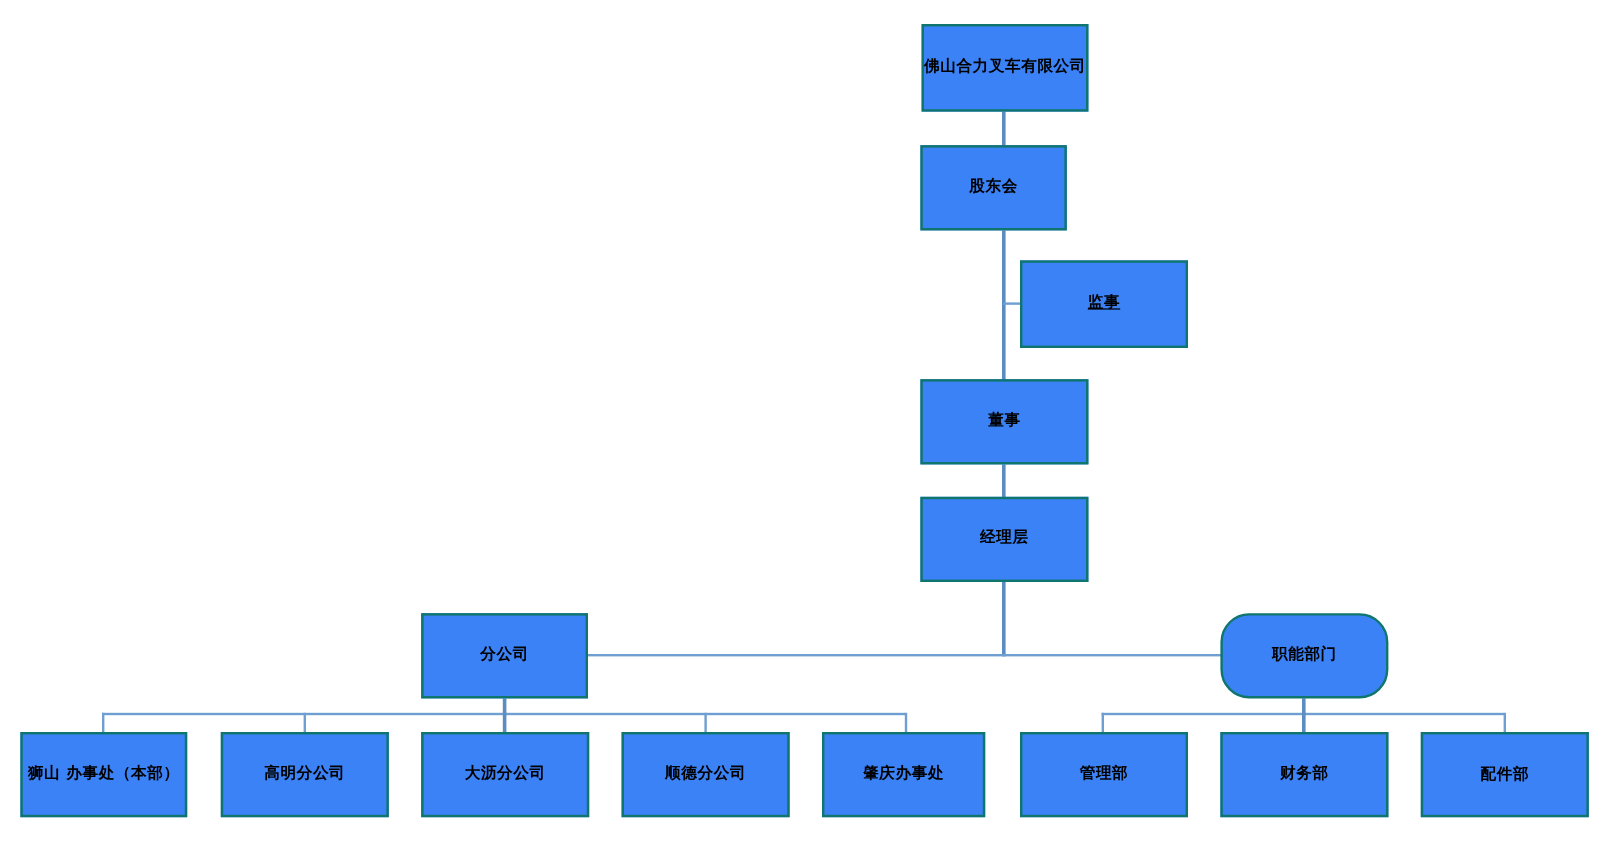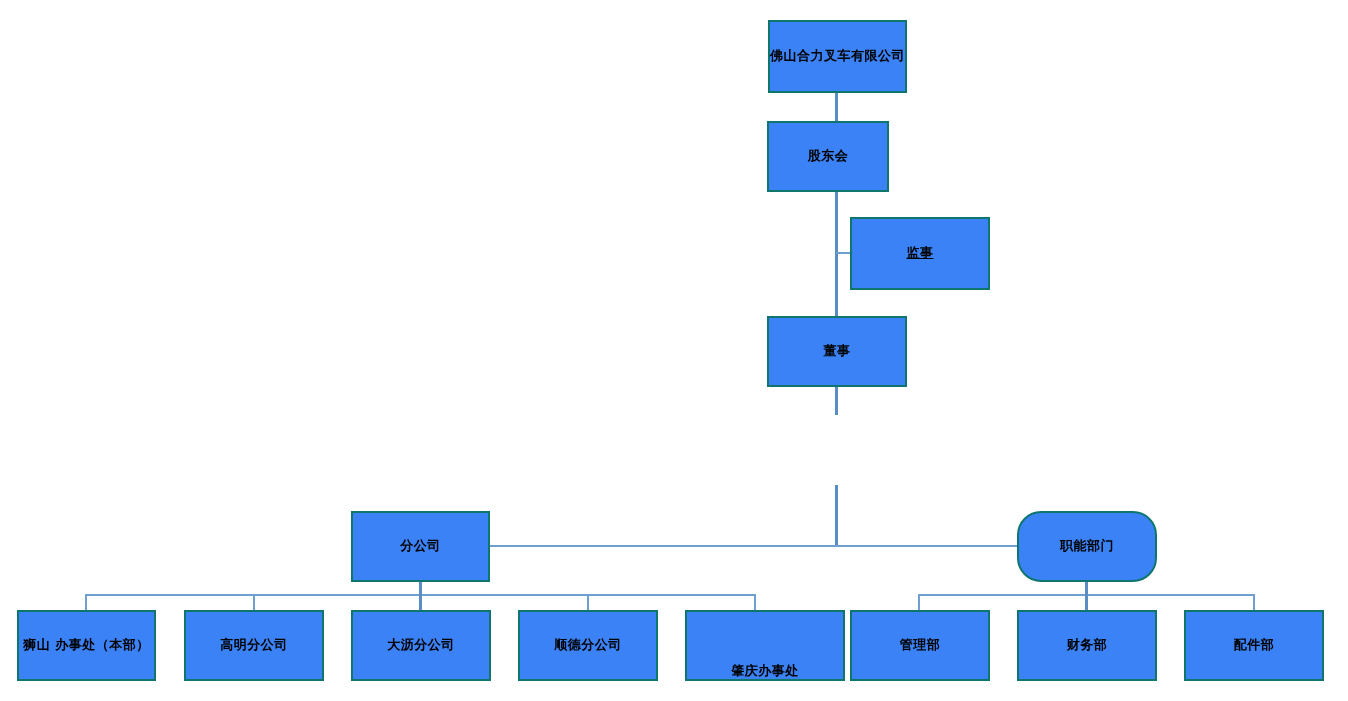--- a/index.html
+++ b/index.html
@@ -101,20 +101,23 @@
   </div>
 
   <div class="node level-3" style="left:850px; top:217px; width:140px; height:73px;text-decoration:underline;">
     <span class="node-label">监事</span>
   </div>
 
   <div class="node level-3" style="left:767px; top:316px; width:140px; height:71px;">
     <span class="node-label">董事</span>
   </div>
 
+  <div class="node level-4" style="left:767px; top:414px; width:140px; height:71px;">
+    <span class="node-label">经理层</span>
+  </div>
 
   <div class="node level-5" style="left:351px; top:511px; width:139px; height:71px;">
     <span class="node-label">分公司</span>
   </div>
 
   <div class="node level-5" style="left:1017px; top:511px; width:140px; height:71px;border-radius:24px;">
     <span class="node-label">职能部门</span>
   </div>
 
   <div class="node level-6" style="left:17px; top:610px; width:139px; height:71px;">
@@ -126,21 +129,21 @@
   </div>
 
   <div class="node level-6" style="left:184px; top:610px; width:140px; height:71px;">
     <span class="node-label">高明分公司</span>
   </div>
 
   <div class="node level-6" style="left:518px; top:610px; width:140px; height:71px;">
     <span class="node-label">顺德分公司</span>
   </div>
 
-  <div class="node level-6" style="left:685px; top:610px; width:160px; height:71px;align-items:flex-end;">
+  <div class="node level-6" style="left:685px; top:610px; width:136px; height:71px;">
     <span class="node-label">肇庆办事处</span>
   </div>
 
   <div class="node level-6" style="left:850px; top:610px; width:140px; height:71px;justify-content:center;">
     <span class="node-label">管理部</span>
   </div>
 
   <div class="node level-6" style="left:1017px; top:610px; width:140px; height:71px;">
     <span class="node-label">财务部</span>
   </div>

